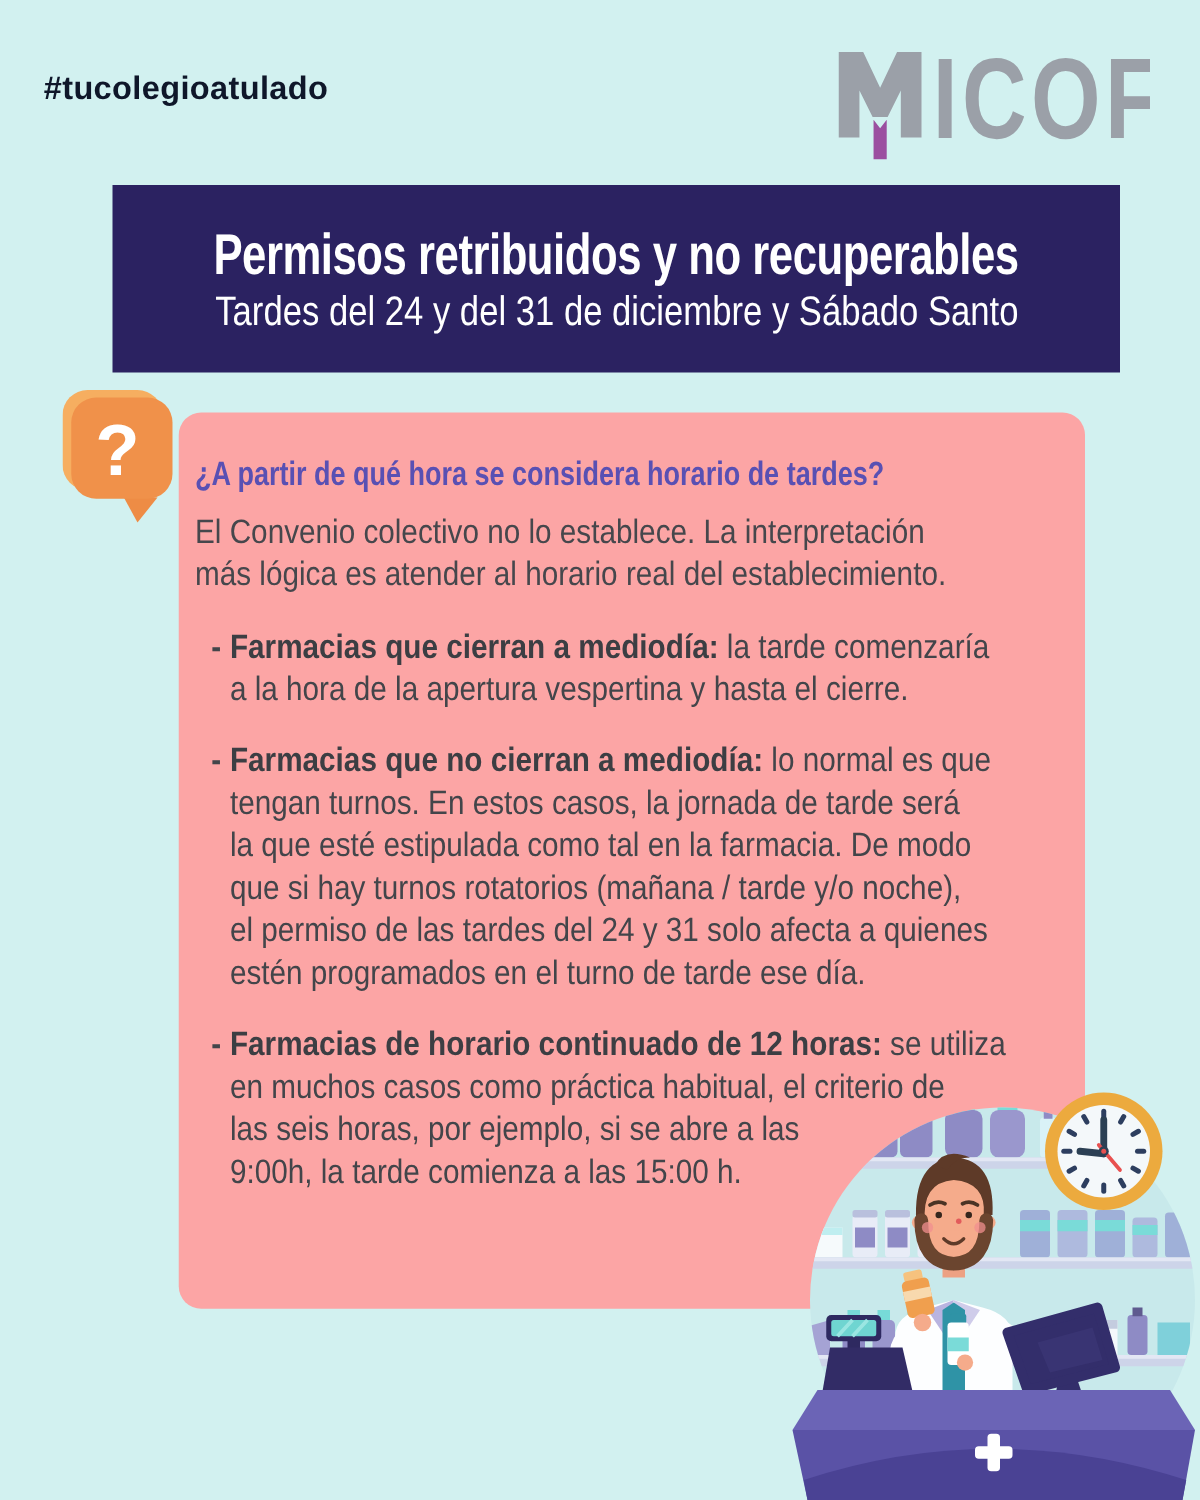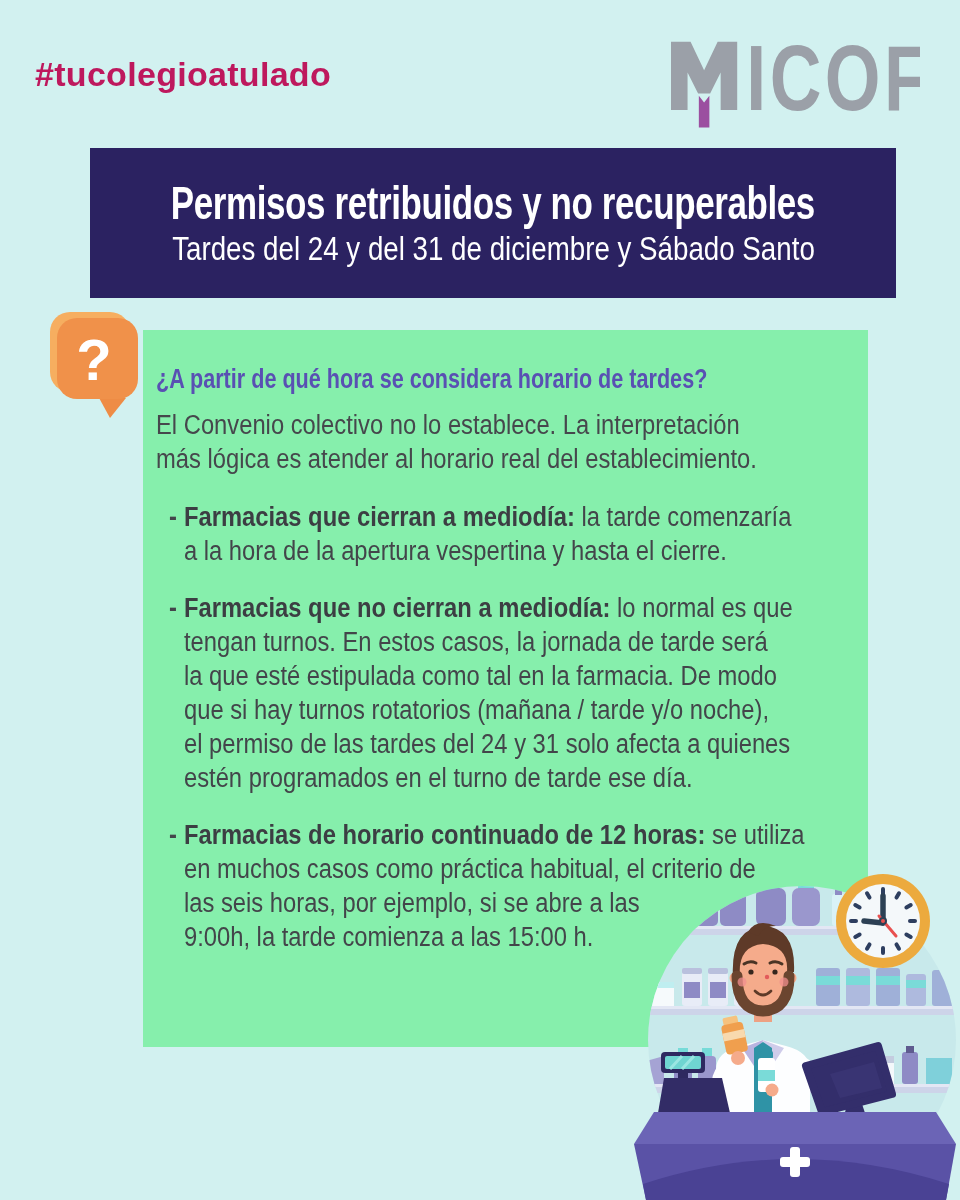--- a/index.html
+++ b/index.html
@@ -3,37 +3,37 @@
 <meta charset="utf-8">
 <style>
   html,body{margin:0;padding:0;}
   body{
     width:960px;height:1200px;position:relative;overflow:hidden;
     background:#d2f1f0;
     font-family:"Liberation Sans", sans-serif;
   }
   .hashtag{
     position:absolute;left:35px;top:55px;
-    font-size:34px;font-weight:bold;color:#be185d;letter-spacing:.3px;
+    font-size:26px;font-weight:bold;color:#0f172a;letter-spacing:.3px;
   }
   .logo{position:absolute;left:668px;top:38px;width:252px;height:90px;}
   .banner{
     position:absolute;left:90px;top:148px;width:806px;height:150px;
     background:#2b2261;display:flex;flex-direction:column;align-items:center;justify-content:center;gap:5px;
   }
   .banner-title{
     color:#ffffff;font-size:46px;font-weight:bold;white-space:nowrap;
     transform:scaleX(.76);letter-spacing:-.5px;line-height:1.05;
   }
   .banner-subtitle{
     color:#ffffff;font-size:33px;font-weight:400;white-space:nowrap;
     transform:scaleX(.84);line-height:1.05;
   }
   .card{
-    position:absolute;left:143px;top:330px;width:725px;height:717px;background:#86efac;
+    position:absolute;left:143px;top:330px;width:725px;height:717px;background:#fca5a5;border-radius:18px;
   }
   .card-inner{padding:34px 0 0 13px;}
   .q-heading{
     color:#5950b3;font-size:27px;font-weight:bold;white-space:nowrap;
     transform:scaleX(.8);transform-origin:0 50%;margin:0 0 13px 0;
   }
   .answer{
     color:#46474c;font-size:27px;line-height:34px;white-space:pre-line;
     width:820px;transform:scaleX(.88);transform-origin:0 0;margin:0 0 24px 0;
   }

